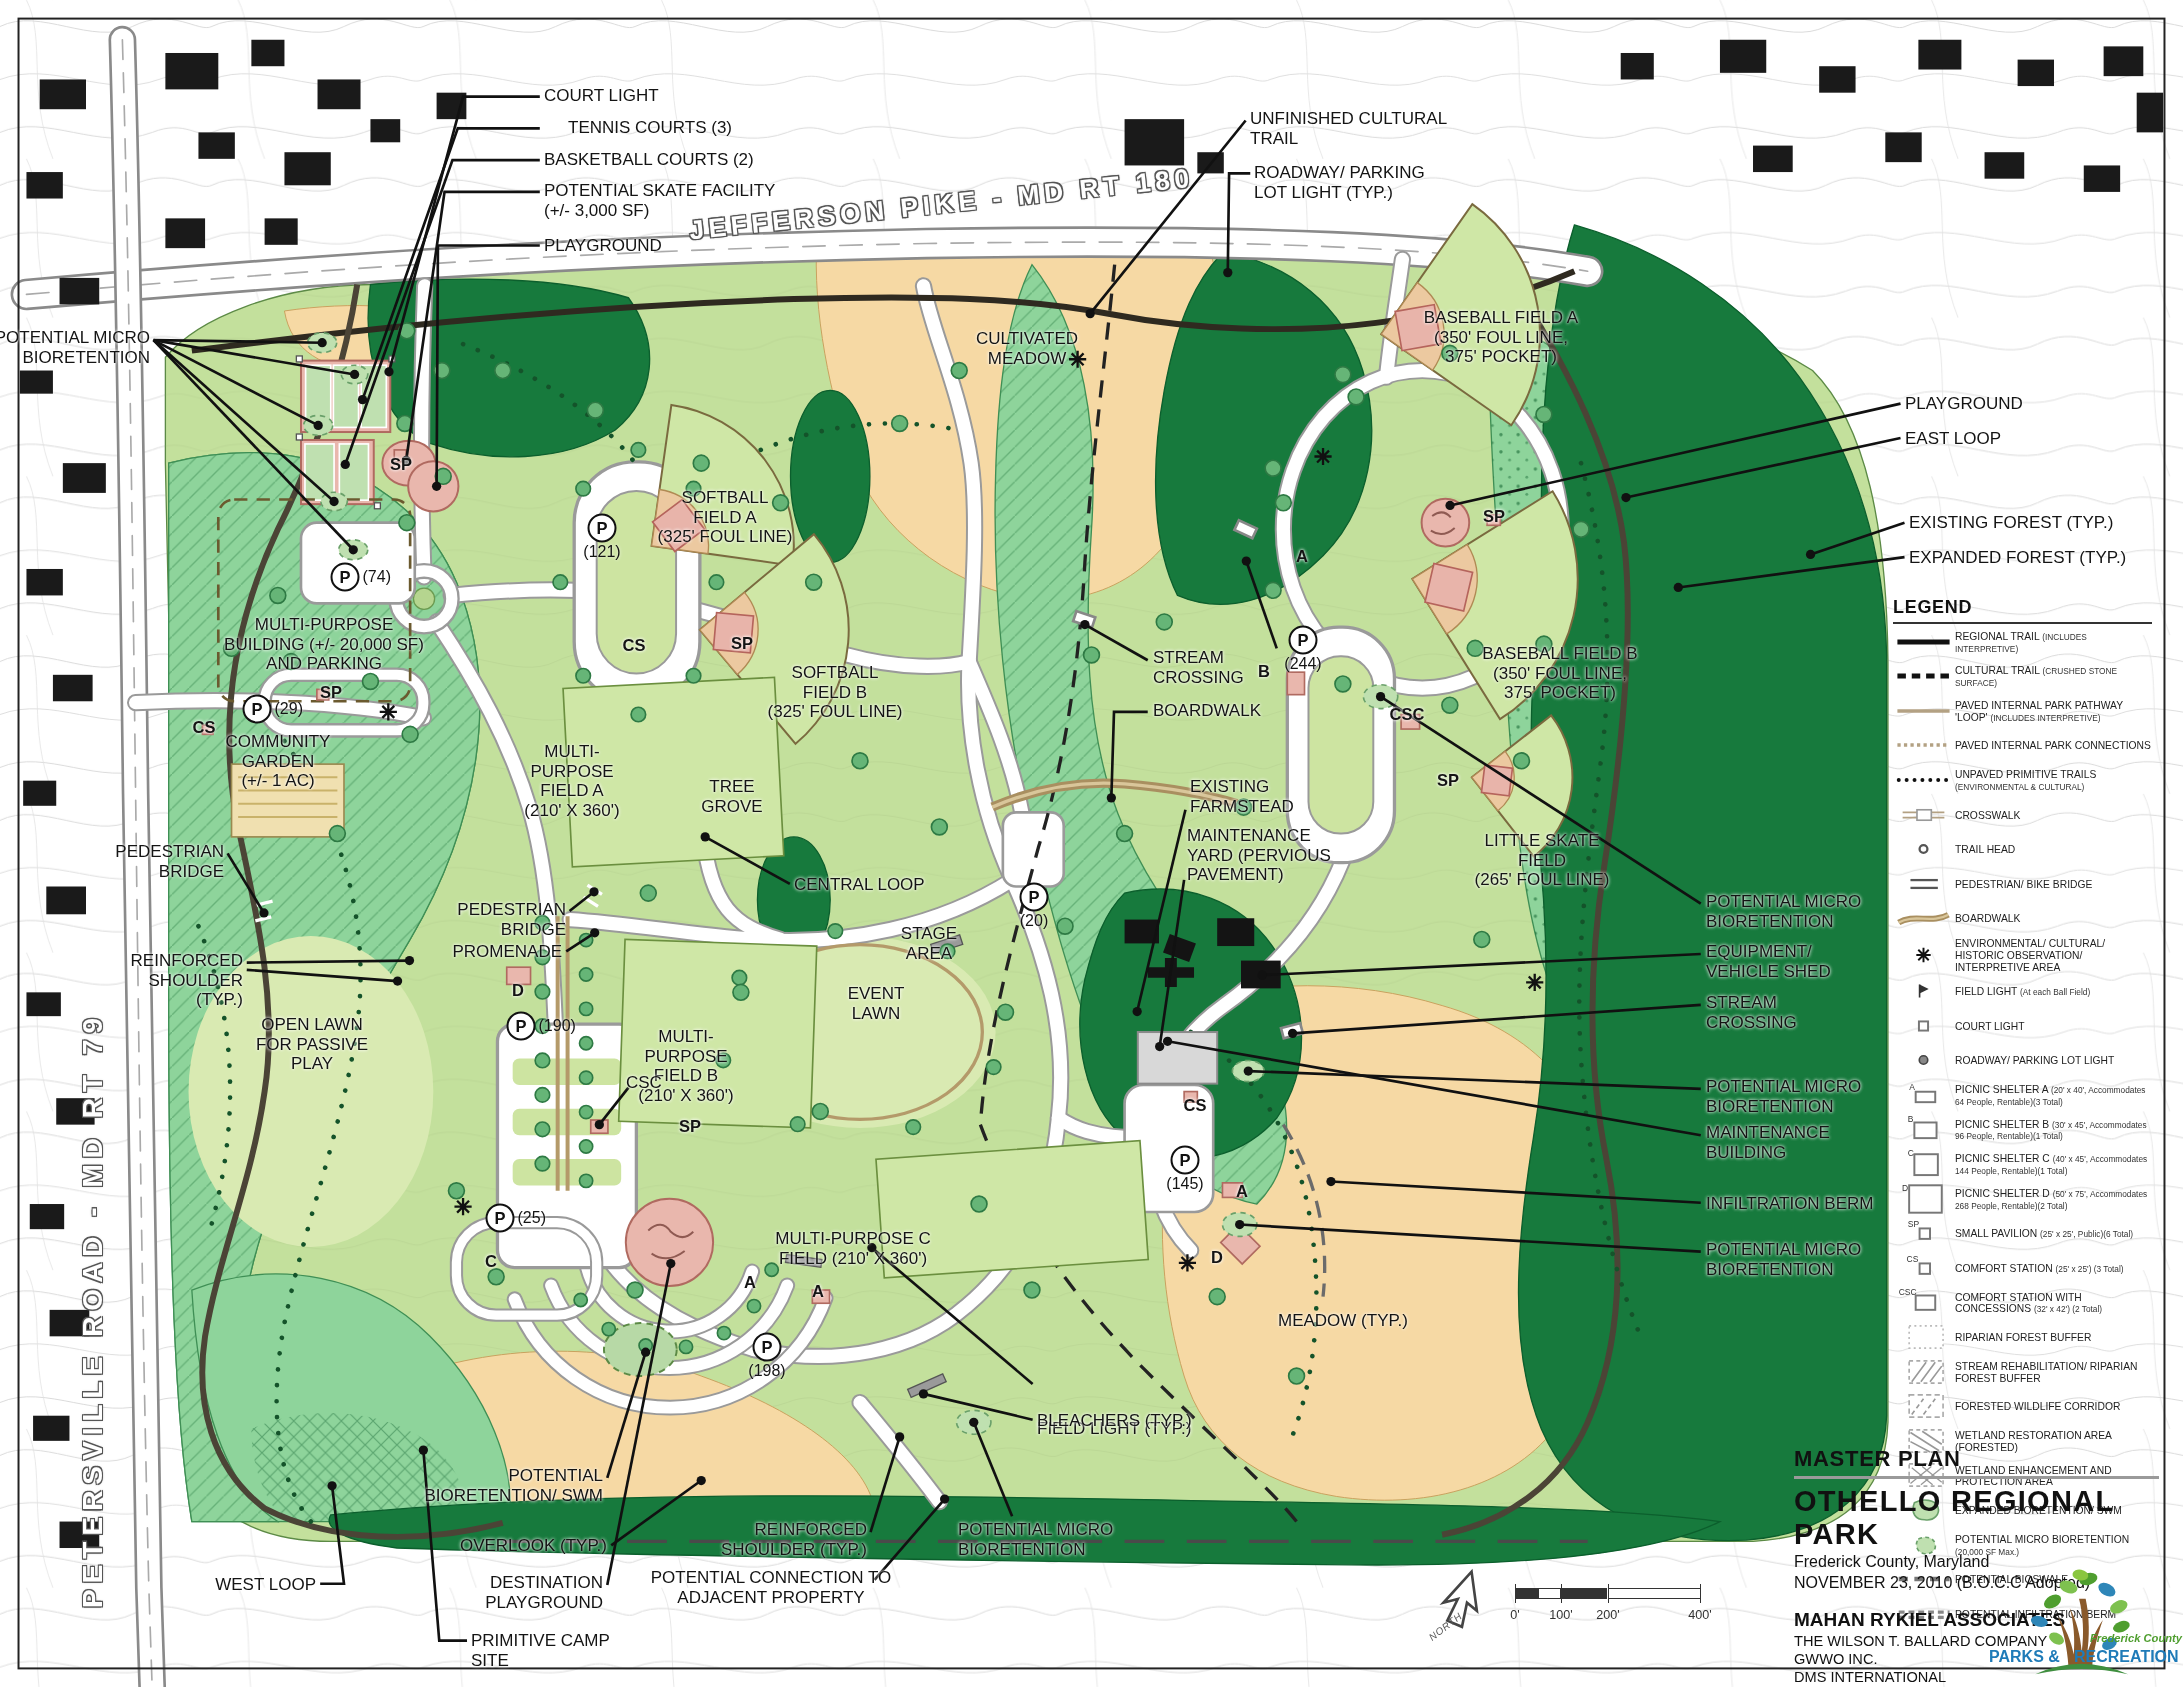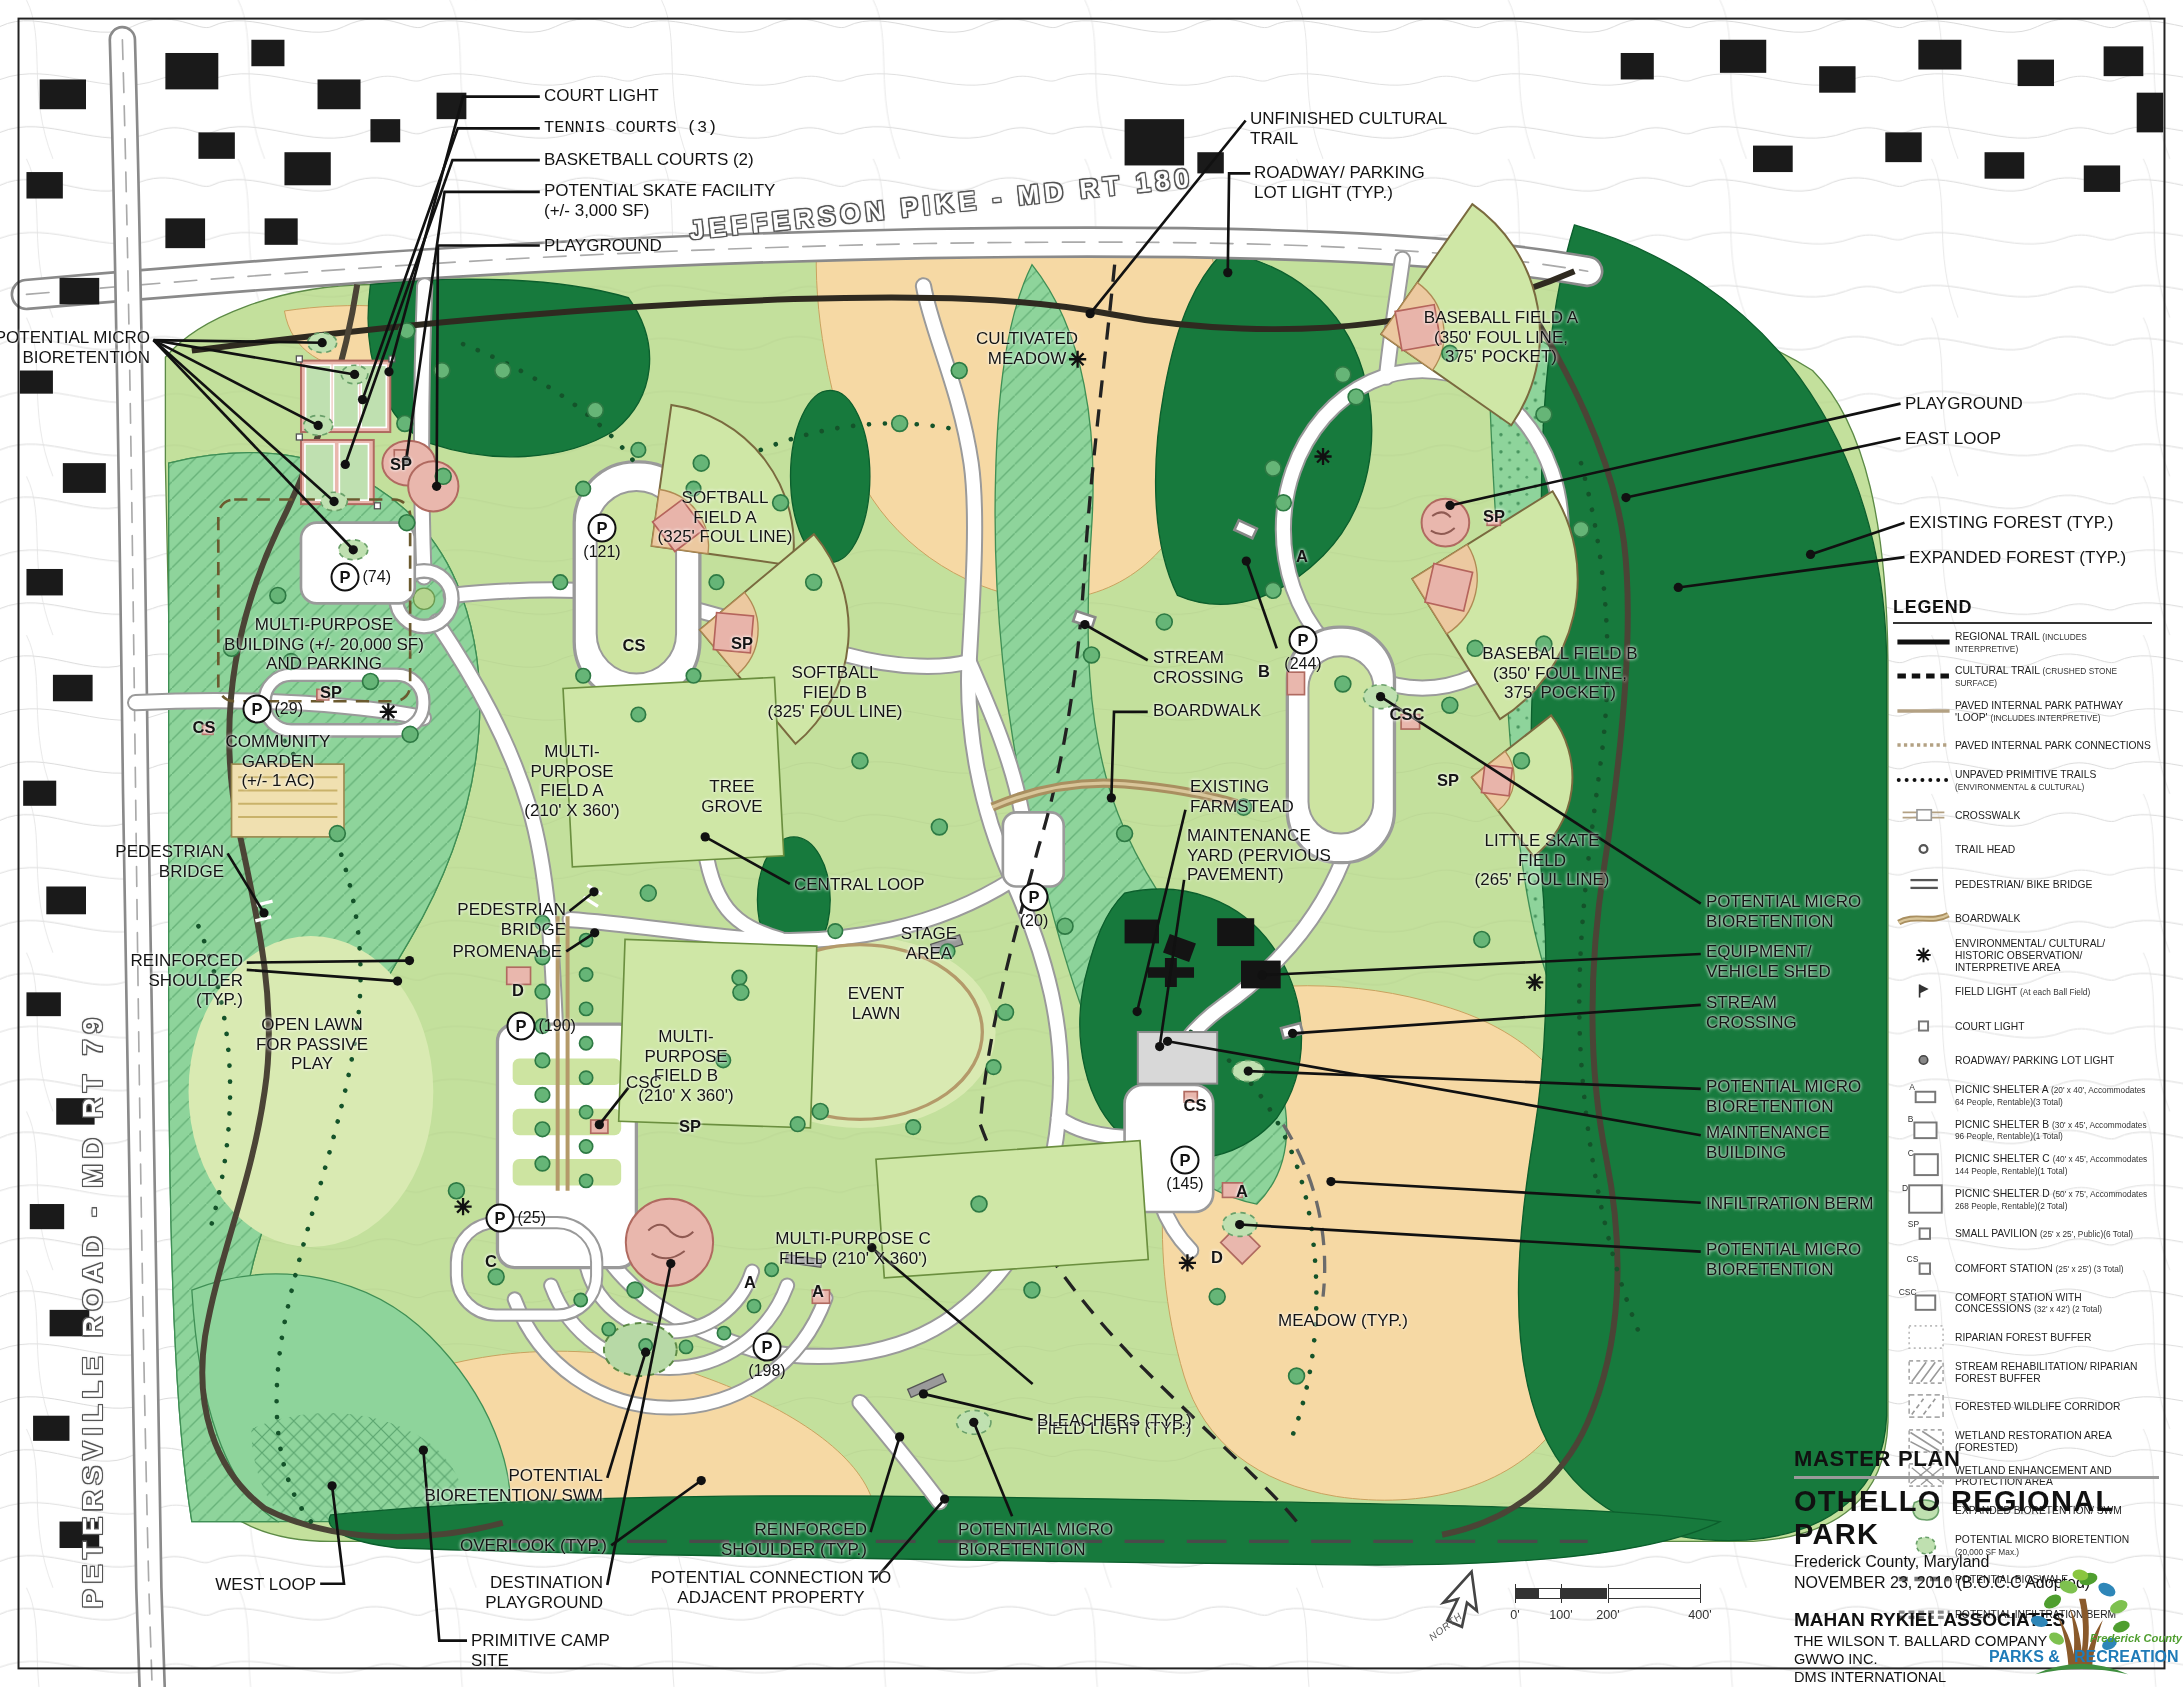--- a/index.html
+++ b/index.html
@@ -598,21 +598,21 @@
       <circle cx="1014" cy="1910" r="7" fill="#111"></circle>
     </svg>
 
   <div id="jefferson" class="roadname">JEFFERSON PIKE   -   MD RT 180</div>
   <div id="petersville" class="roadname">PETERSVILLE  ROAD    -    MD RT 79</div>
 
   <div id="labels">
       <div class="lbl" style="left: 544px; top: 86px;">
         <div class="ln">COURT LIGHT</div>
       </div>
-      <div class="lbl" style="left: 544px; top: 118px; font-family: Liberation Mono, monospace;">
+      <div class="lbl" style="left: 568px; top: 118px;">
         <div class="ln">TENNIS COURTS (3)</div>
       </div>
       <div class="lbl" style="left: 544px; top: 150px;">
         <div class="ln">BASKETBALL COURTS (2)</div>
       </div>
       <div class="lbl" style="left: 544px; top: 181px;">
         <div class="ln">POTENTIAL SKATE FACILITY</div>
         <div class="ln">(+/- 3,000 SF)</div>
       </div>
       <div class="lbl" style="left: 544px; top: 236px;">

